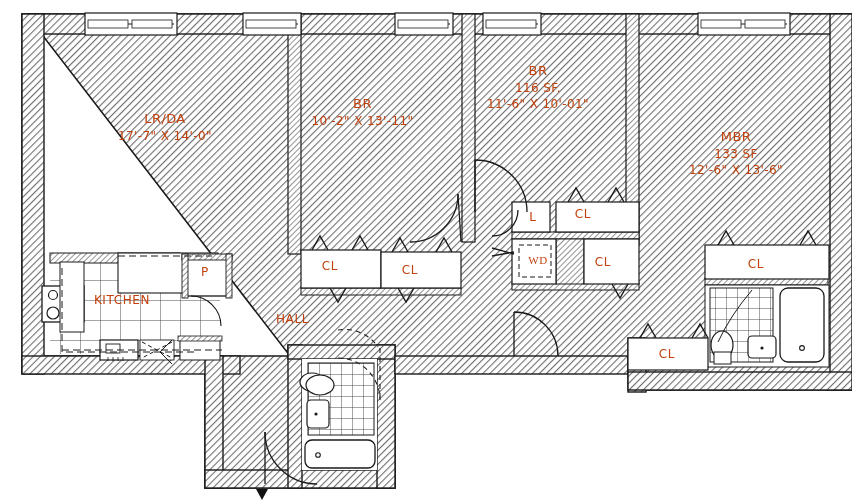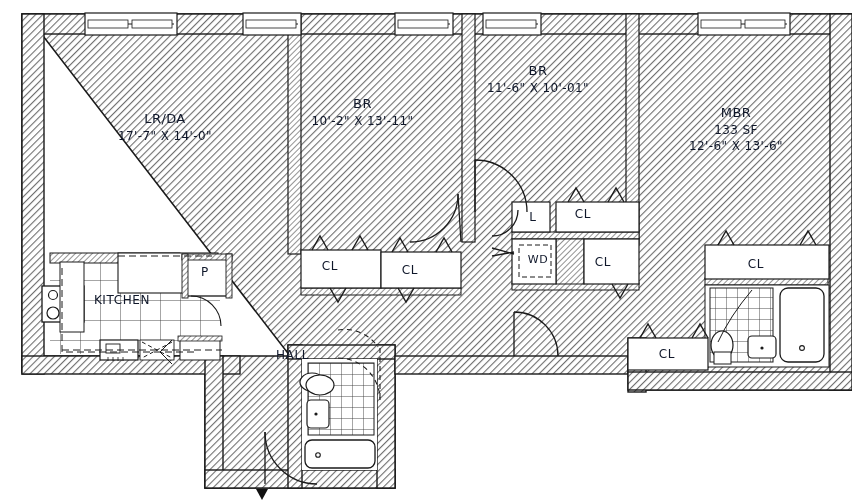--- a/index.html
+++ b/index.html
@@ -6,21 +6,21 @@
   #plan{
     position:relative;
     width:852px;height:502px;
     background:#ffffff;
     font-family:"DejaVu Sans","Liberation Sans",sans-serif;
     overflow:hidden;
   }
   #planSvg{position:absolute;left:0;top:0;width:852px;height:502px;}
   .label{
     position:absolute;
-    color:#0f172a;
+    color:#c2410c;
     text-align:center;
     white-space:nowrap;
     line-height:1.35;
     letter-spacing:.4px;
     pointer-events:none;
   }
   .room-name{font-size:13px;font-weight:400;}
   .room-sf{font-size:12px;}
   .room-dim{font-size:12px;}
   .tag{font-size:12px;letter-spacing:.6px;}
@@ -259,34 +259,35 @@
     <div class="room-dim">17'-7" X 14'-0"</div>
   </div>
 
   <div class="label" style="left:300px;top:95px;width:125px;">
     <div class="room-name">BR</div>
     <div class="room-dim">10'-2" X 13'-11"</div>
   </div>
 
   <div class="label" style="left:474px;top:62px;width:128px;">
     <div class="room-name">BR</div>
+    <div class="room-sf">116 SF.</div>
     <div class="room-dim">11'-6" X 10'-01"</div>
   </div>
 
-  <div class="label" style="left:672px;top:104px;width:128px;">
+  <div class="label" style="left:672px;top:128px;width:128px;">
     <div class="room-name">MBR</div>
     <div class="room-sf">133 SF</div>
     <div class="room-dim">12'-6" X 13'-6"</div>
   </div>
 
   <div class="label tag" style="left:82px;top:292px;width:80px;">KITCHEN</div>
-  <div class="label tag" style="left:265px;top:311px;width:55px;margin-top:36px;">HALL</div>
+  <div class="label tag" style="left:265px;top:311px;width:55px;">HALL</div>
   <div class="label tag" style="left:196px;top:264px;width:18px;">P</div>
   <div class="label tag" style="left:524px;top:209px;width:18px;">L</div>
-  <div class="label tag-sm" style="left:518px;top:253px;width:40px;">WD</div>
+  <div class="label tag-sm" style="left:518px;top:253px;width:40px;font-family:Liberation Serif, serif;">WD</div>
 
   <div class="label tag" style="left:316px;top:258px;width:28px;">CL</div>
   <div class="label tag" style="left:396px;top:262px;width:28px;">CL</div>
   <div class="label tag" style="left:569px;top:206px;width:28px;">CL</div>
   <div class="label tag" style="left:589px;top:254px;width:28px;">CL</div>
   <div class="label tag" style="left:742px;top:256px;width:28px;">CL</div>
   <div class="label tag" style="left:653px;top:346px;width:28px;">CL</div>
 
 </div>
 

